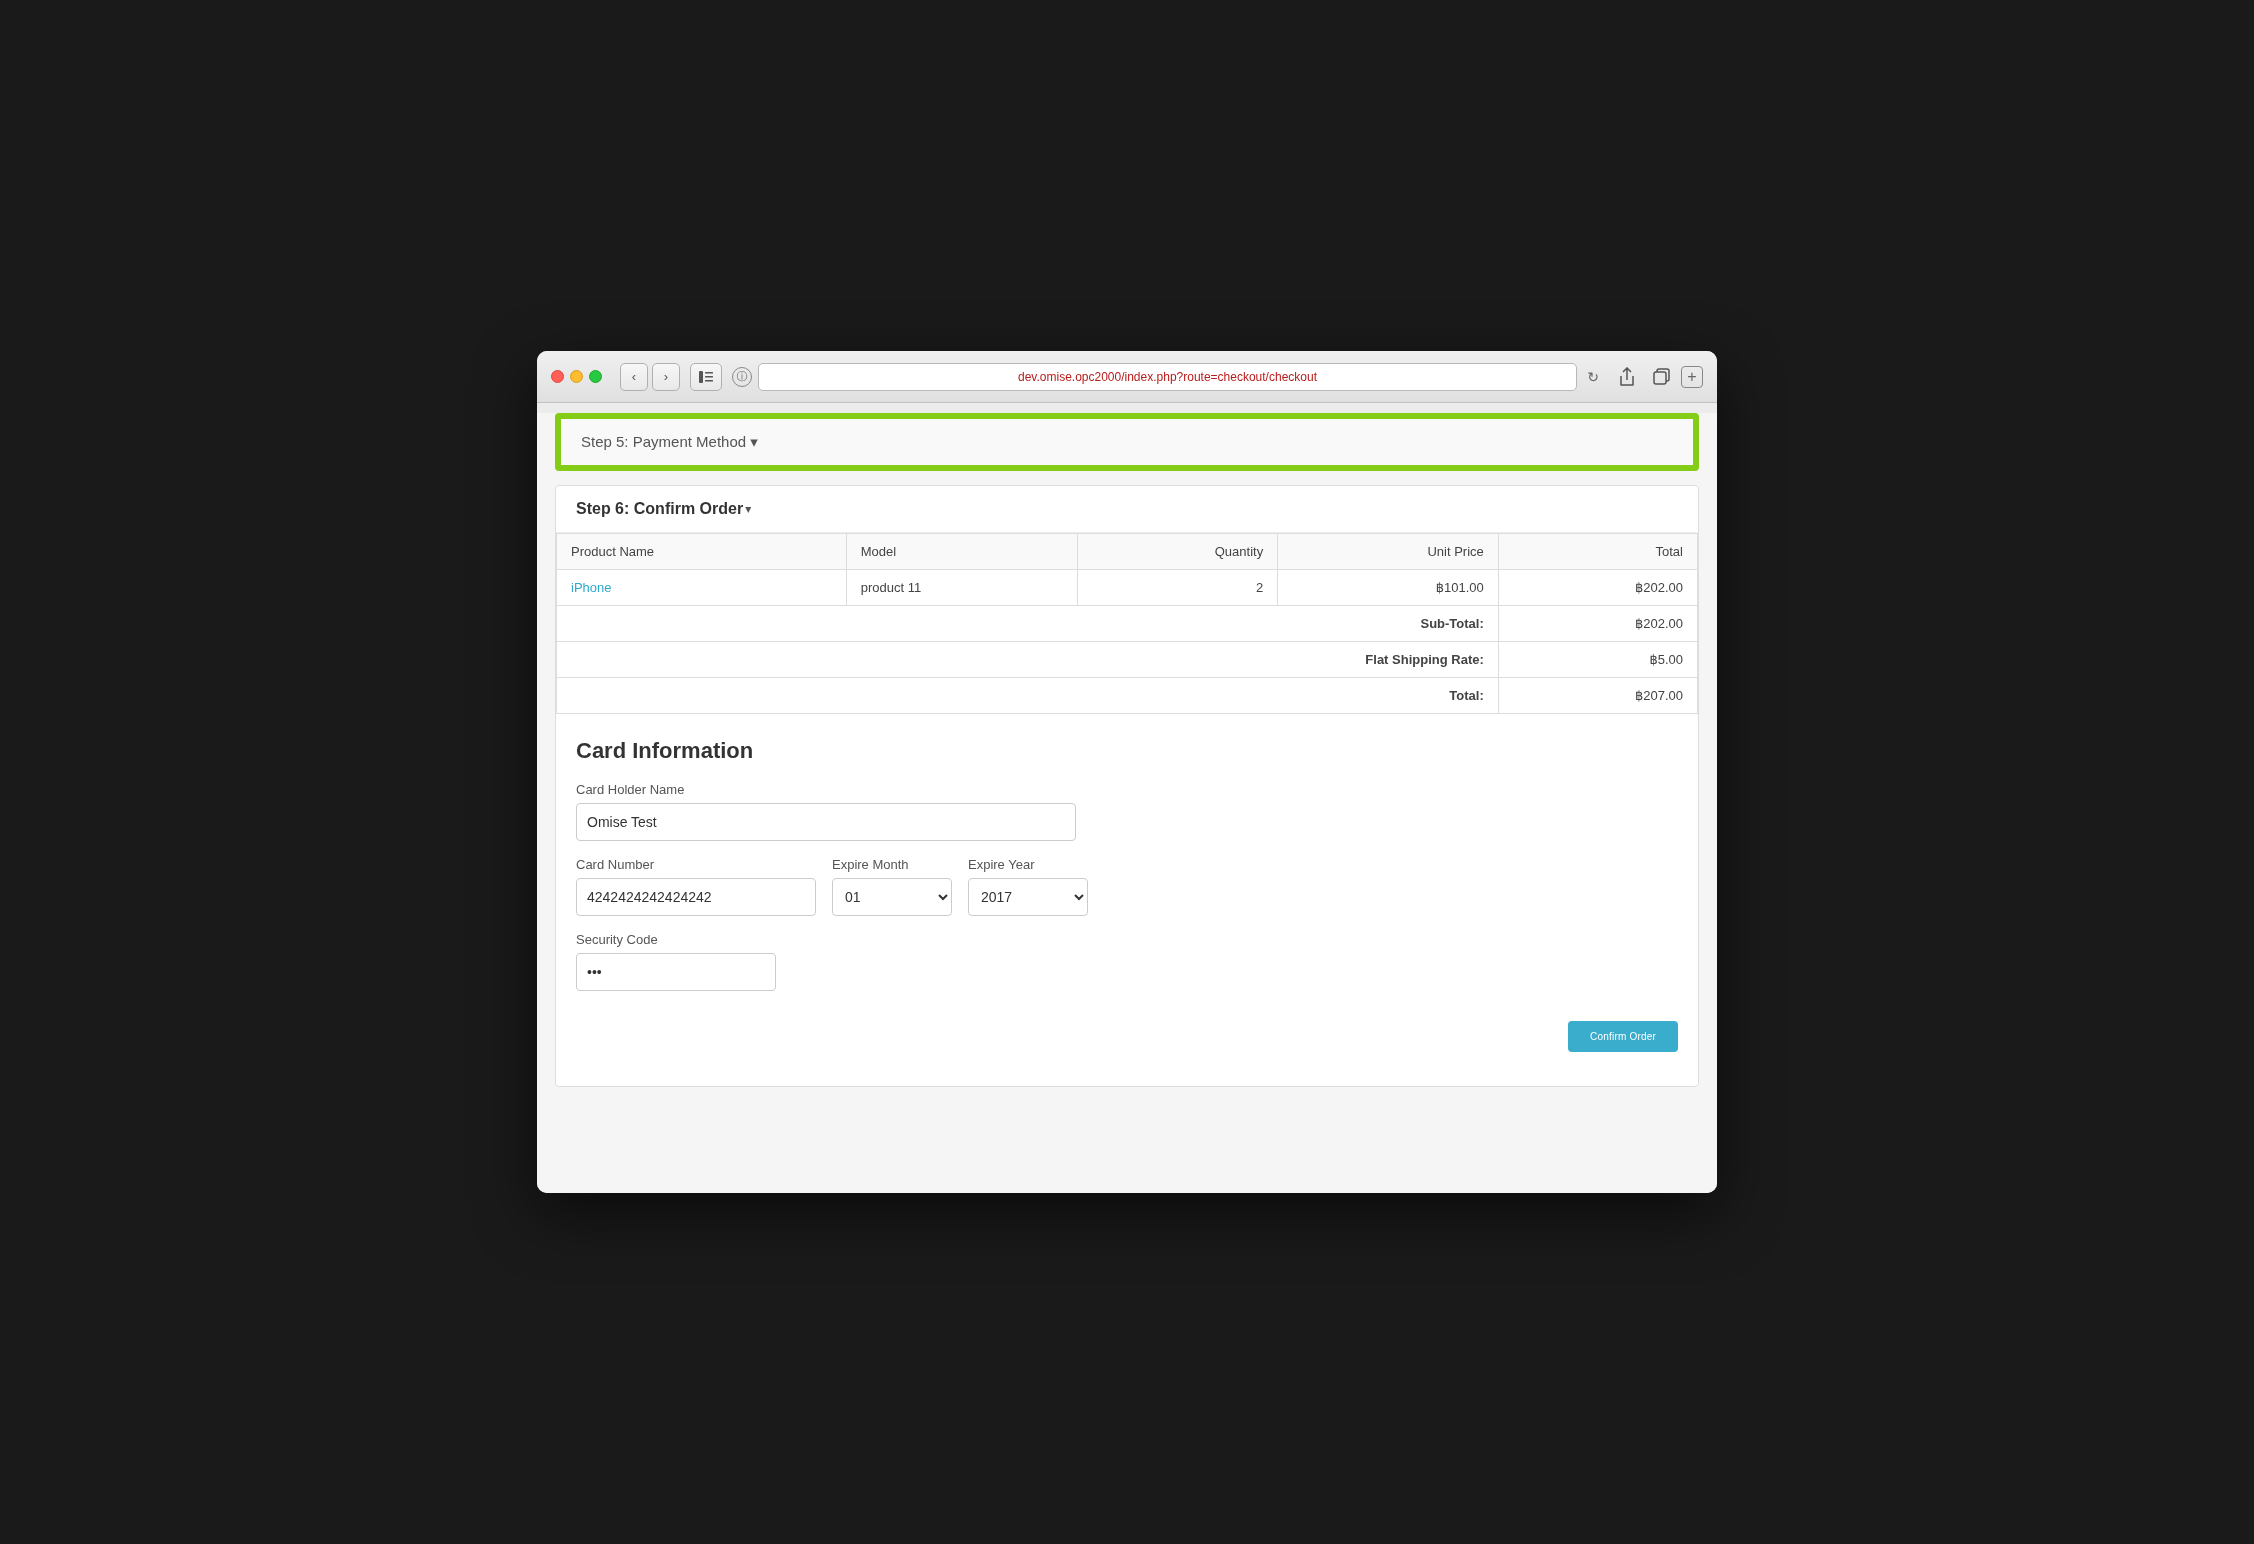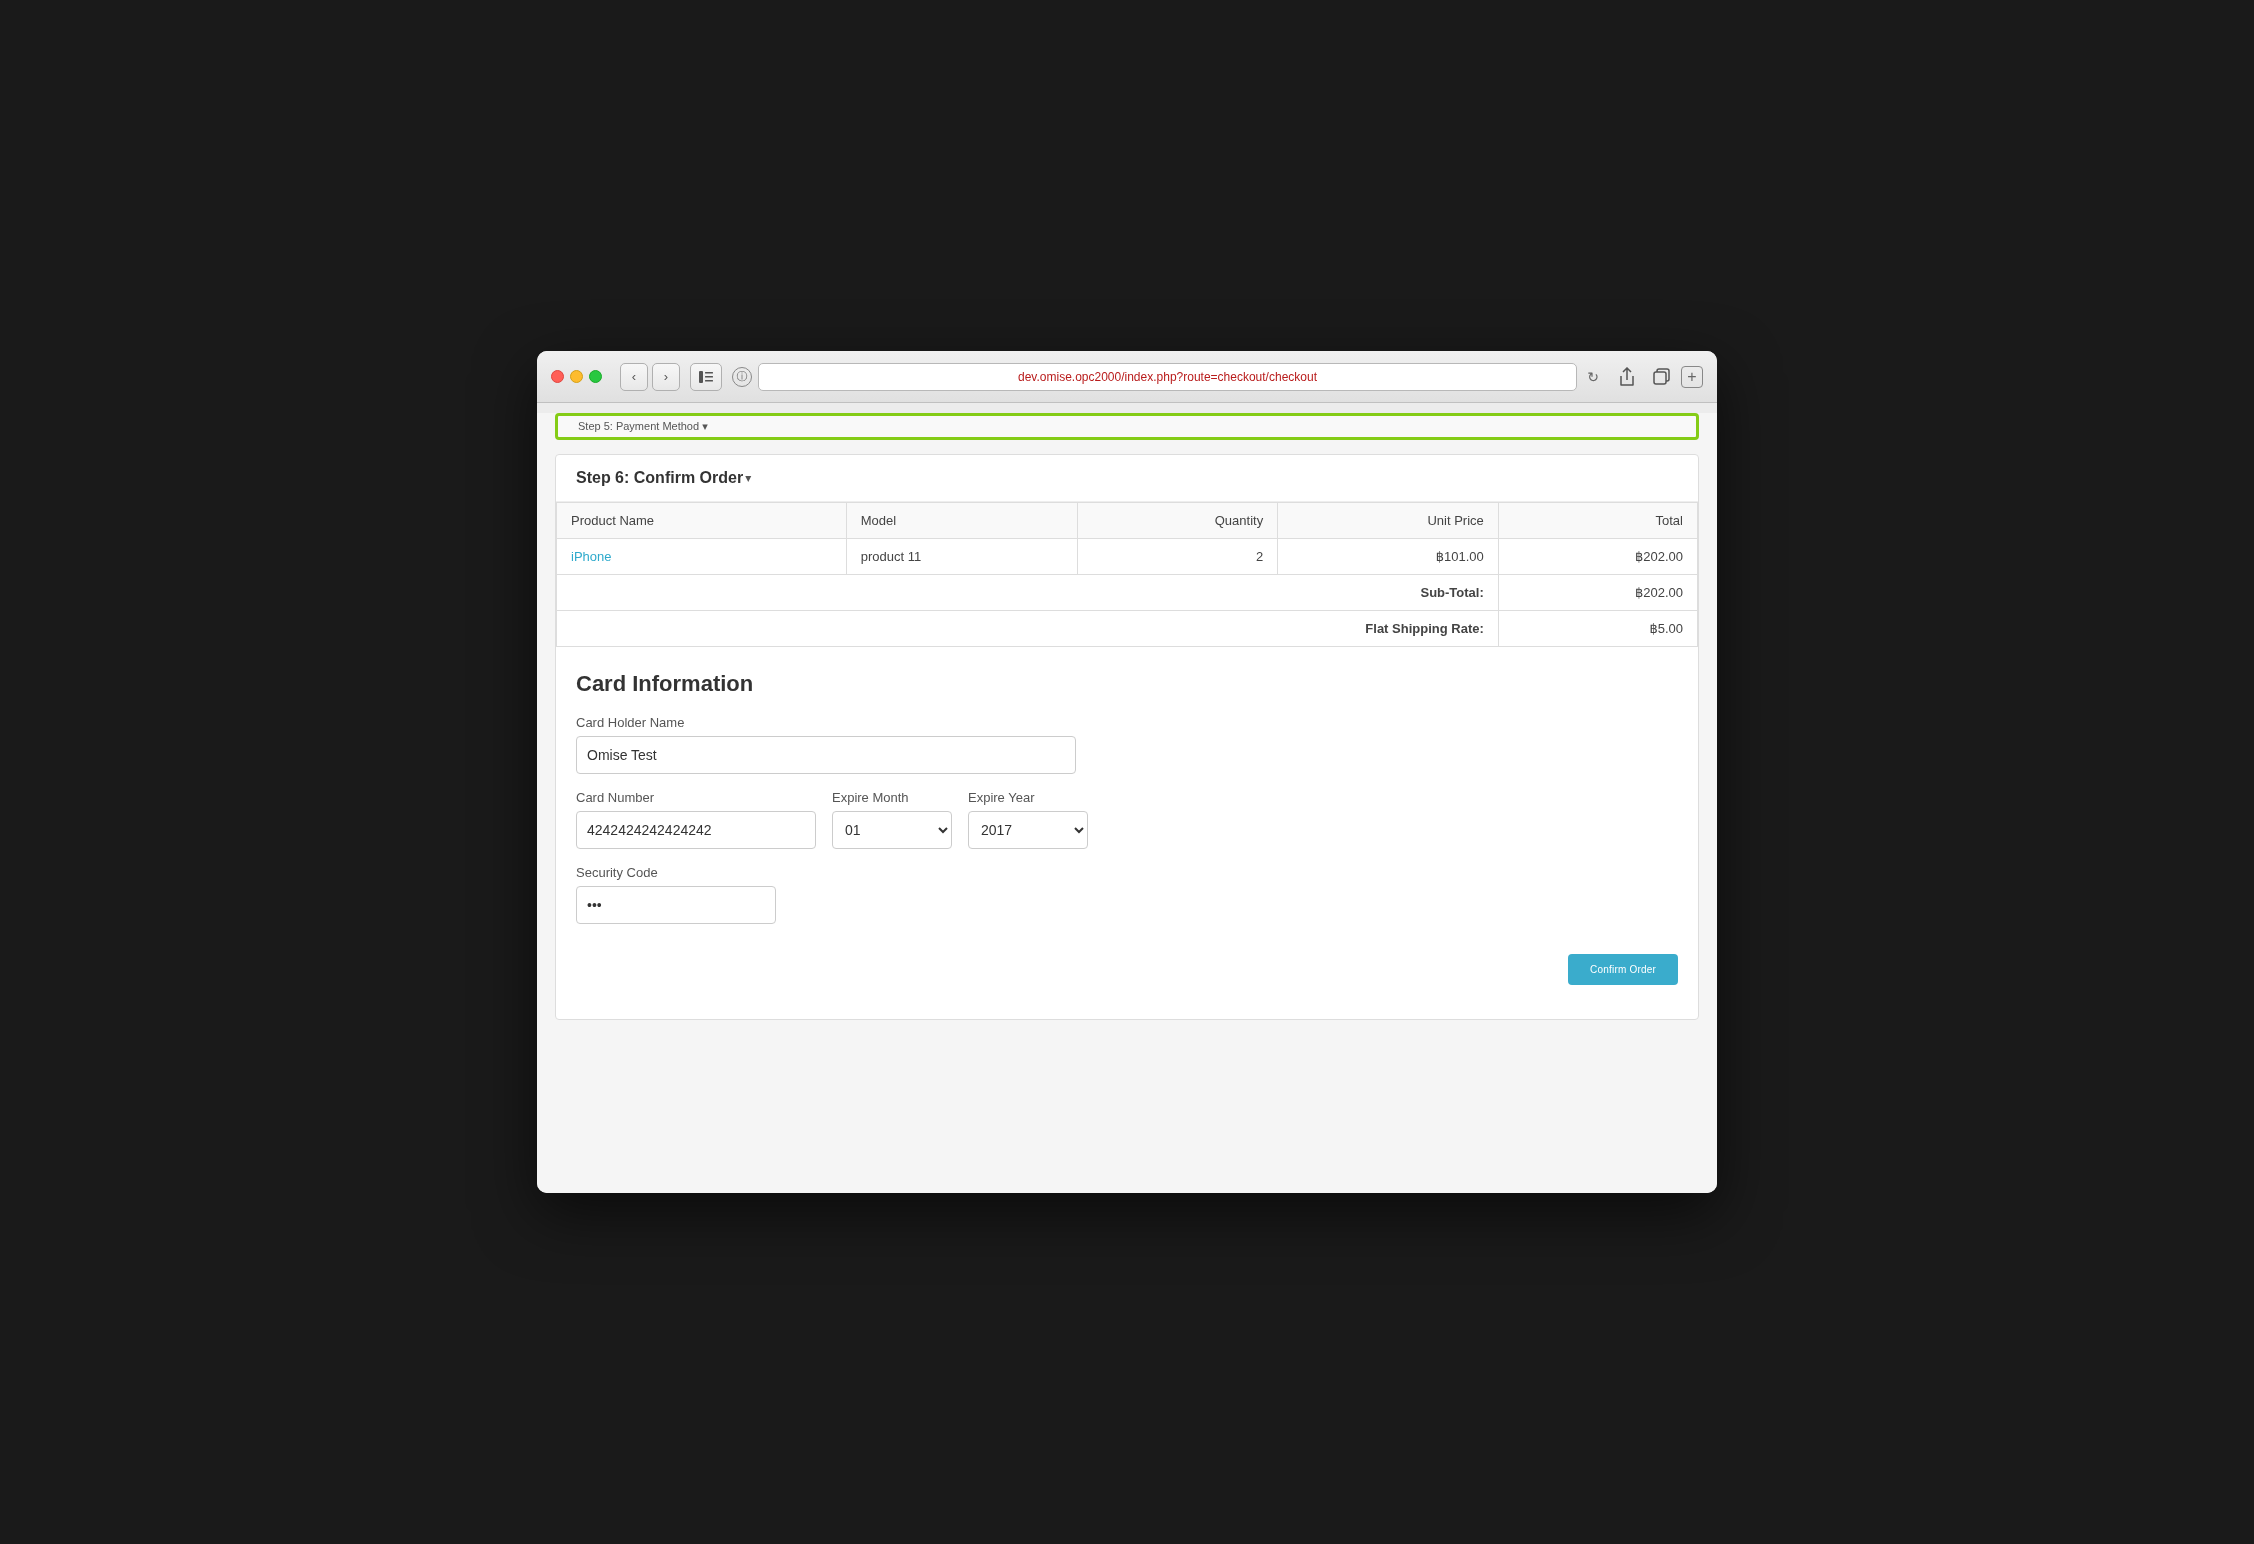--- a/index.html
+++ b/index.html
@@ -162,27 +162,27 @@
     
     .page-content {
       background: #f5f5f5;
       padding: 0;
       min-height: 780px;
     }
 
     
     .step-partial {
       background: #f9f9f9;
-      border: 3px solid #84cc16;
-      border-radius: 4px;
-      padding: 4px 20px;
+      border: 6px solid #84cc16;
+      border-radius: 4px;
+      padding: 14px 20px;
       margin: 0 18px;
       margin-top: 10px;
       color: #555;
-      font-size: 11px;
+      font-size: 15px;
     }
 
     
     .step-section {
       background: white;
       border: 1px solid #ddd;
       border-radius: 4px;
       margin: 14px 18px;
       padding: 0;
     }
@@ -420,20 +420,24 @@
             <td class="right">฿101.00</td>
             <td class="right">฿202.00</td>
           </tr>
           <tr class="summary-row">
             <td colspan="4" class="summary-label">Sub-Total:</td>
             <td class="right">฿202.00</td>
           </tr>
           <tr class="summary-row">
             <td colspan="4" class="summary-label">Flat Shipping Rate:</td>
             <td class="right">฿5.00</td>
+          </tr>
+          <tr class="summary-row">
+            <td colspan="4" class="summary-label">Total:</td>
+            <td class="right">฿207.00</td>
           </tr>
         </tbody>
       </table>
 
       <div class="card-section">
         <div class="card-section-title">Card Information</div>
 
         <div class="form-group">
           <label class="form-label">Card Holder Name</label>
           <input type="text" class="form-input" style="max-width: 500px;" value="Omise Test">

